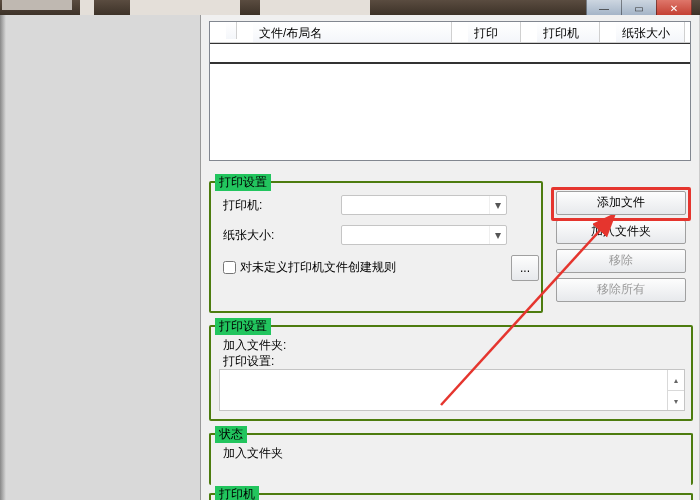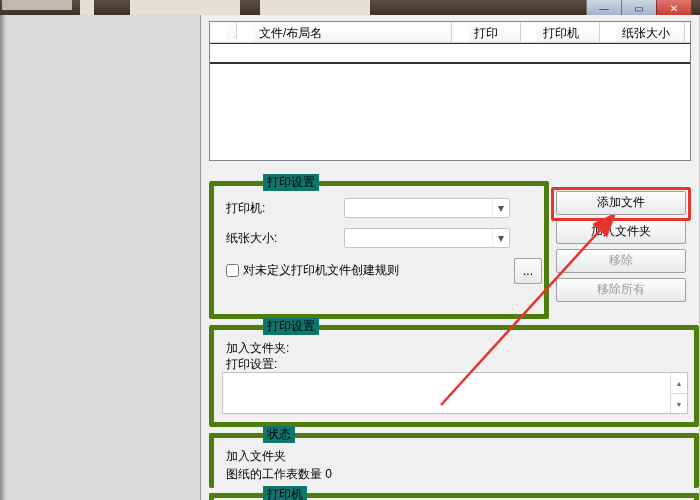--- a/index.html
+++ b/index.html
@@ -22,22 +22,22 @@
     background:#fff;}
   .tbl-head{display:flex;height:20px;border-bottom:1px solid #d0d0d0;}
   .th{border-right:1px solid #d0d0d0;background:linear-gradient(#fff,#f4f6fa);
     padding:3px 6px 0 6px;white-space:nowrap;overflow:hidden;height:17px;margin-left:16px;}
   .th.sel{width:10px;padding:0;}
   .tbl-body{height:116px;overflow:hidden;}
   .row-sel{height:20px;border-bottom:1px solid #333;background:#fff;position:relative;}
   .row-sel::before,.row-sel::after{content:"";position:absolute;left:0;right:0;height:1px;background:#333;}
   .row-sel::before{top:0}.row-sel::after{bottom:0}
   .grp{position:absolute;left:8px;width:480px;}
-  .grp-label{position:absolute;left:6px;top:-7px;background:#0f766e;padding:0 4px;margin-left:48px;}
-  .grp-box{border:5px solid #4d7c0f;border-radius:2px;position:relative;}
+  .grp-label{position:absolute;left:6px;top:-7px;background:#22c55e;padding:0 4px;}
+  .grp-box{border:2px solid #4d7c0f;border-radius:2px;position:relative;}
   .grp1{top:166px}.grp1 .grp-box{height:128px;width:330px}
   .lbl{position:absolute;}
   .combo{position:absolute;height:20px;border:1px solid #c5c5c5;background:#fff;border-radius:2px;
     box-sizing:border-box;}
   .combo .arrow{position:absolute;right:0;top:0;width:16px;height:100%;
     display:flex;align-items:center;justify-content:center;color:#555;
     border-left:1px solid #efefef;}
   .chk{position:absolute;display:flex;align-items:center;gap:4px;}
   .chk input{margin:0;width:13px;height:13px;}
   .sq-btn{position:absolute;width:26px;height:24px;border:1px solid #a0a0a0;border-radius:2px;
@@ -133,24 +133,20 @@
           <div>▾</div>
         </div>
       </div>
     </div>
     <span class="grp-label">打印设置</span>
   </div>
 
   <div class="grp grp3">
     <div class="grp-box">
       <span class="lbl" style="left:12px;top:10px">加入文件夹</span>
-      <span class="lbl" style="left:12px;top:28px">
-        <span>图纸的工作表数量</span>
-        <span>0</span>
-      </span>
     </div>
     <span class="grp-label">状态</span>
   </div>
 
   <div class="grp grp4">
     <div class="grp-box">
       
     </div>
     <span class="grp-label">打印机</span>
   </div>

